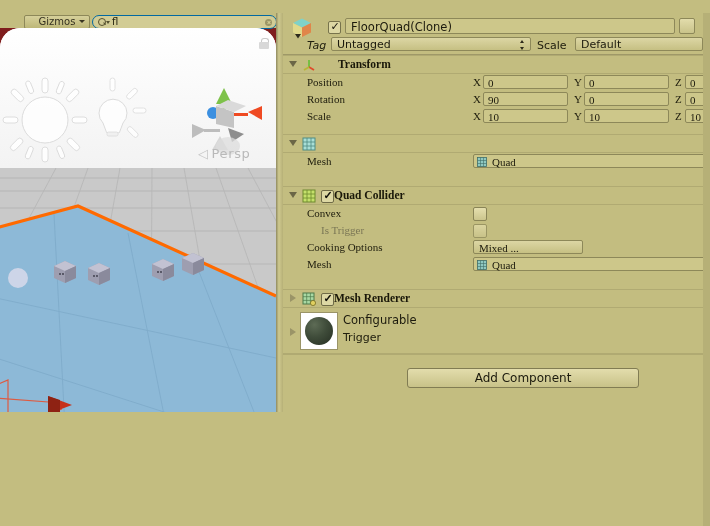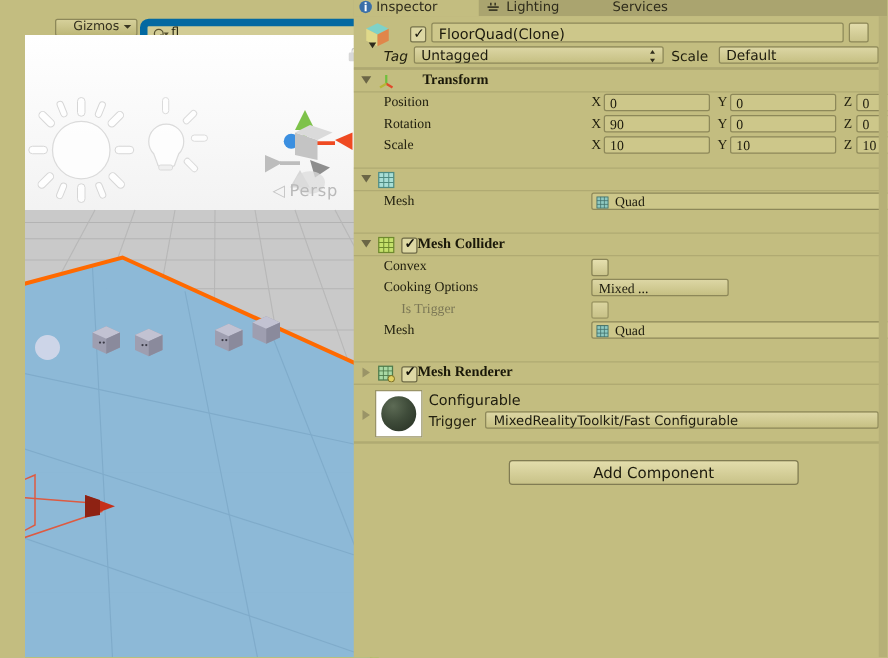--- a/index.html
+++ b/index.html
@@ -6,43 +6,43 @@
   body{
     width:710px;height:526px;overflow:hidden;
     font-family:"DejaVu Sans","Liberation Sans",sans-serif;
     font-size:11px;
     background:#c3bd80;
     -webkit-font-smoothing:antialiased;
   }
   #root{position:relative;width:710px;height:526px;overflow:hidden;}
 
   
-  #scene-panel{position:absolute;left:0;top:0;width:283px;height:526px;overflow:hidden;background:#84cc16;margin-left:20px;}
+  #scene-panel{position:absolute;left:0;top:0;width:283px;height:412px;overflow:hidden;background:#7f1d1d;}
   #scene-toolbar{position:absolute;left:0;top:0;width:283px;height:28px;background:#c3bd80;}
   #scene-tabstrip{position:absolute;left:0;top:0;width:283px;height:13px;background:#aaa46f;border-bottom:1px solid #8f8a5f;}
   #hamburger{position:absolute;right:4px;top:1px;width:22px;height:11px;cursor:pointer;}
   #hamburger .bar{position:absolute;right:0;width:14px;height:1.5px;background:#4a4630;}
   #hamburger .b1{top:2px;}#hamburger .b2{top:5px;}#hamburger .b3{top:8px;}
   #hamburger .tri{position:absolute;right:15px;top:3px;width:0;height:0;border-left:3px solid transparent;border-right:3px solid transparent;border-top:3px solid #4a4630;}
 
   #gizmos-btn{position:absolute;left:24px;top:15px;width:64px;height:12px;background:linear-gradient(#d6d09a,#bdb778);
     border:1px solid #8d8859;border-radius:2px;font-size:10px;color:#34301f;line-height:12px;text-align:center;cursor:pointer;}
   #gizmos-btn .caret{position:absolute;right:4px;top:4px;width:0;height:0;border-left:3px solid transparent;border-right:3px solid transparent;border-top:3px solid #3a3622;}
-  #scene-search{position:absolute;left:92px;top:15px;width:183px;height:12px;background:#d2cc95;border:6px solid #0369a1;border-radius:7px;}
+  #scene-search{position:absolute;left:92px;top:15px;width:183px;height:12px;background:#d2cc95;border:1px solid #0369a1;border-radius:7px;}
   #scene-search .magn{position:absolute;left:5px;top:2px;width:6px;height:6px;border:1.3px solid #56512f;border-radius:50%;}
   #scene-search .magnh{position:absolute;left:10px;top:7px;width:3px;height:1.3px;background:#56512f;transform:rotate(40deg);}
   #scene-search .scaret{position:absolute;left:13px;top:5px;width:0;height:0;border-left:2.5px solid transparent;border-right:2.5px solid transparent;border-top:3px solid #56512f;}
   #scene-search .sval{position:absolute;left:19px;top:0;line-height:12px;font-size:10px;color:#26240f;}
   #scene-search .clr{position:absolute;right:4px;top:2.5px;width:7px;height:7px;border-radius:50%;background:#9b9666;cursor:pointer;}
   #scene-search .clr::before{content:"";position:absolute;left:1.5px;top:3px;width:4px;height:1px;background:#d2cc95;transform:rotate(45deg);}
   #scene-search .clr::after{content:"";position:absolute;left:1.5px;top:3px;width:4px;height:1px;background:#d2cc95;transform:rotate(-45deg);}
 
   
   #viewport{position:absolute;left:0;top:28px;width:276px;height:498px;overflow:hidden;
-    background:linear-gradient(180deg,#ffffff 0%,#fdfdfd 16%,#efefef 30%,#dedede 38%,#cfcfcf 41%,#c9c9c9 44%);}
+    background:linear-gradient(180deg,#ffffff 0%,#fdfdfd 16%,#efefef 30%,#dedede 38%,#cfcfcf 41%,#c9c9c9 44%);border-radius:20px;}
   #ground{position:absolute;left:0;top:0;width:276px;height:498px;}
   .lockicon{position:absolute;left:259px;top:10px;width:10px;height:11px;}
   .lockicon .shk{position:absolute;left:2px;top:0;width:6px;height:5px;border:1.5px solid #c9c9c9;border-bottom:none;border-radius:3px 3px 0 0;}
   .lockicon .bdy{position:absolute;left:0;top:4px;width:10px;height:7px;background:#d8d8d8;border-radius:1px;}
 
   
   #persp{position:absolute;left:198px;top:118px;font-size:13px;color:#b9b9b9;letter-spacing:.6px;}
   #persp .arr{display:inline-block;margin-right:3px;color:#c4c4c4;}
 
   
@@ -295,42 +295,20 @@
       <div id="persp">
         <span class="arr">◁</span><span>Persp</span>
       </div>
     </div>
 
     <div id="scene-edge"></div>
   </div>
 
   <div id="inspector">
 
-    <div id="insp-tabs">
-      <div class="itab active" style="left:0;width:100px;padding-left:18px;box-sizing:border-box;">
-        <svg class="tabicon" width="11" height="11" viewBox="0 0 11 11" style="position:absolute;left:4px;top:0px;">
-          <circle cx="5.5" cy="5.5" r="5" fill="#3a6fa8"></circle>
-          <rect x="4.7" y="4" width="1.6" height="5" fill="#fff"></rect>
-          <rect x="4.7" y="1.8" width="1.6" height="1.6" fill="#fff"></rect>
-        </svg>
-        <span class="tl">Inspector</span>
-      </div>
-      <div class="itab" style="left:100px;width:93px;padding-left:22px;box-sizing:border-box;">
-        <svg class="tabicon" width="11" height="11" viewBox="0 0 11 11" style="position:absolute;left:6px;top:1px;">
-          <rect x="1" y="4" width="9" height="1.4" fill="#3c3a26"></rect>
-          <rect x="2" y="6.4" width="7" height="1.4" fill="#3c3a26"></rect>
-          <rect x="3" y="1.2" width="1.3" height="2.2" fill="#3c3a26"></rect>
-          <rect x="6.5" y="1.2" width="1.3" height="2.2" fill="#3c3a26"></rect>
-        </svg>
-        <span class="tl">Lighting</span>
-      </div>
-      <div class="itab" style="left:193px;width:80px;padding-left:14px;box-sizing:border-box;">
-        <span class="tl">Services</span>
-      </div>
-    </div>
 
     <div id="insp-body">
 
       <div id="obj-header">
         <svg id="obj-cube" viewBox="0 0 24 24">
           <path d="M2 6 L11 1.5 L20 6 L11 10.5 Z" fill="#7fd2c8"></path>
           <path d="M2 6 L11 10.5 L11 20 L2 15.5 Z" fill="#e0d98a"></path>
           <path d="M11 10.5 L20 6 L20 15.5 L11 20 Z" fill="#e0864a"></path>
           <path d="M4 17 L10 17 L7 21.5 Z" fill="#2e2b1b"></path>
         </svg>
@@ -415,33 +393,33 @@
       <div class="comp" style="top:173px;">
         <div class="comp-head">
           <span class="foldout open"></span>
           <svg class="comp-icon" viewBox="0 0 14 14">
             <rect x="1" y="1" width="12" height="12" fill="#c4e06a" stroke="#6f8a2e" stroke-width="1"></rect>
             <path d="M1 5 H13 M1 9 H13 M5 1 V13 M9 1 V13" stroke="#6f8a2e" stroke-width="0.8"></path>
           </svg>
           <span class="comp-check">
               <span class="ck">✓</span>
             </span>
-          <span class="comp-title" style="left:51px;">Mesh Collider</span>
+          <span class="comp-title" style="left:51px;">Quad Collider</span>
         </div>
         <div class="row">
           <span class="row-label">Convex</span>
           <span class="cbox" style="left:190px;"></span>
         </div>
         <div class="row">
+          <span class="row-label dim">Is Trigger</span>
+          <span class="cbox" style="left:190px;opacity:.7;"></span>
+        </div>
+        <div class="row">
           <span class="row-label">Cooking Options</span>
           <span class="popup" style="left:190px;width:110px;">Mixed ...</span>
-        </div>
-        <div class="row">
-          <span class="row-label dim">Is Trigger</span>
-          <span class="cbox" style="left:190px;opacity:.7;"></span>
         </div>
         <div class="row">
           <span class="row-label">Mesh</span>
           <span class="objfield" style="left:190px;width:240px;">
             <svg class="meshglyph" viewBox="0 0 10 10">
               <rect x="0.5" y="0.5" width="9" height="9" fill="#8fc9c1" stroke="#3f6e68" stroke-width="0.8"></rect>
               <path d="M0.5 3.5 H9.5 M0.5 6.5 H9.5 M3.5 0.5 V9.5 M6.5 0.5 V9.5" stroke="#3f6e68" stroke-width="0.6"></path>
             </svg>
             <span>Quad</span>
           </span>
@@ -463,21 +441,20 @@
         </div>
       </div>
 
       <div id="mat-block" style="top:294px;">
         <span id="mat-fold"></span>
         <div id="mat-preview">
           <div id="mat-sphere"></div>
         </div>
         <span id="mat-name">Configurable</span>
         <span id="shader-label">Trigger</span>
-        <div id="shader-drop">MixedRealityToolkit/Fast Configurable</div>
       </div>
 
       <div id="divider" style="top:340px;"></div>
 
       <div id="add-comp" style="left:124px;top:355px;">Add Component</div>
     </div>
 
     <div id="insp-scroll"></div>
   </div>
 </div>

